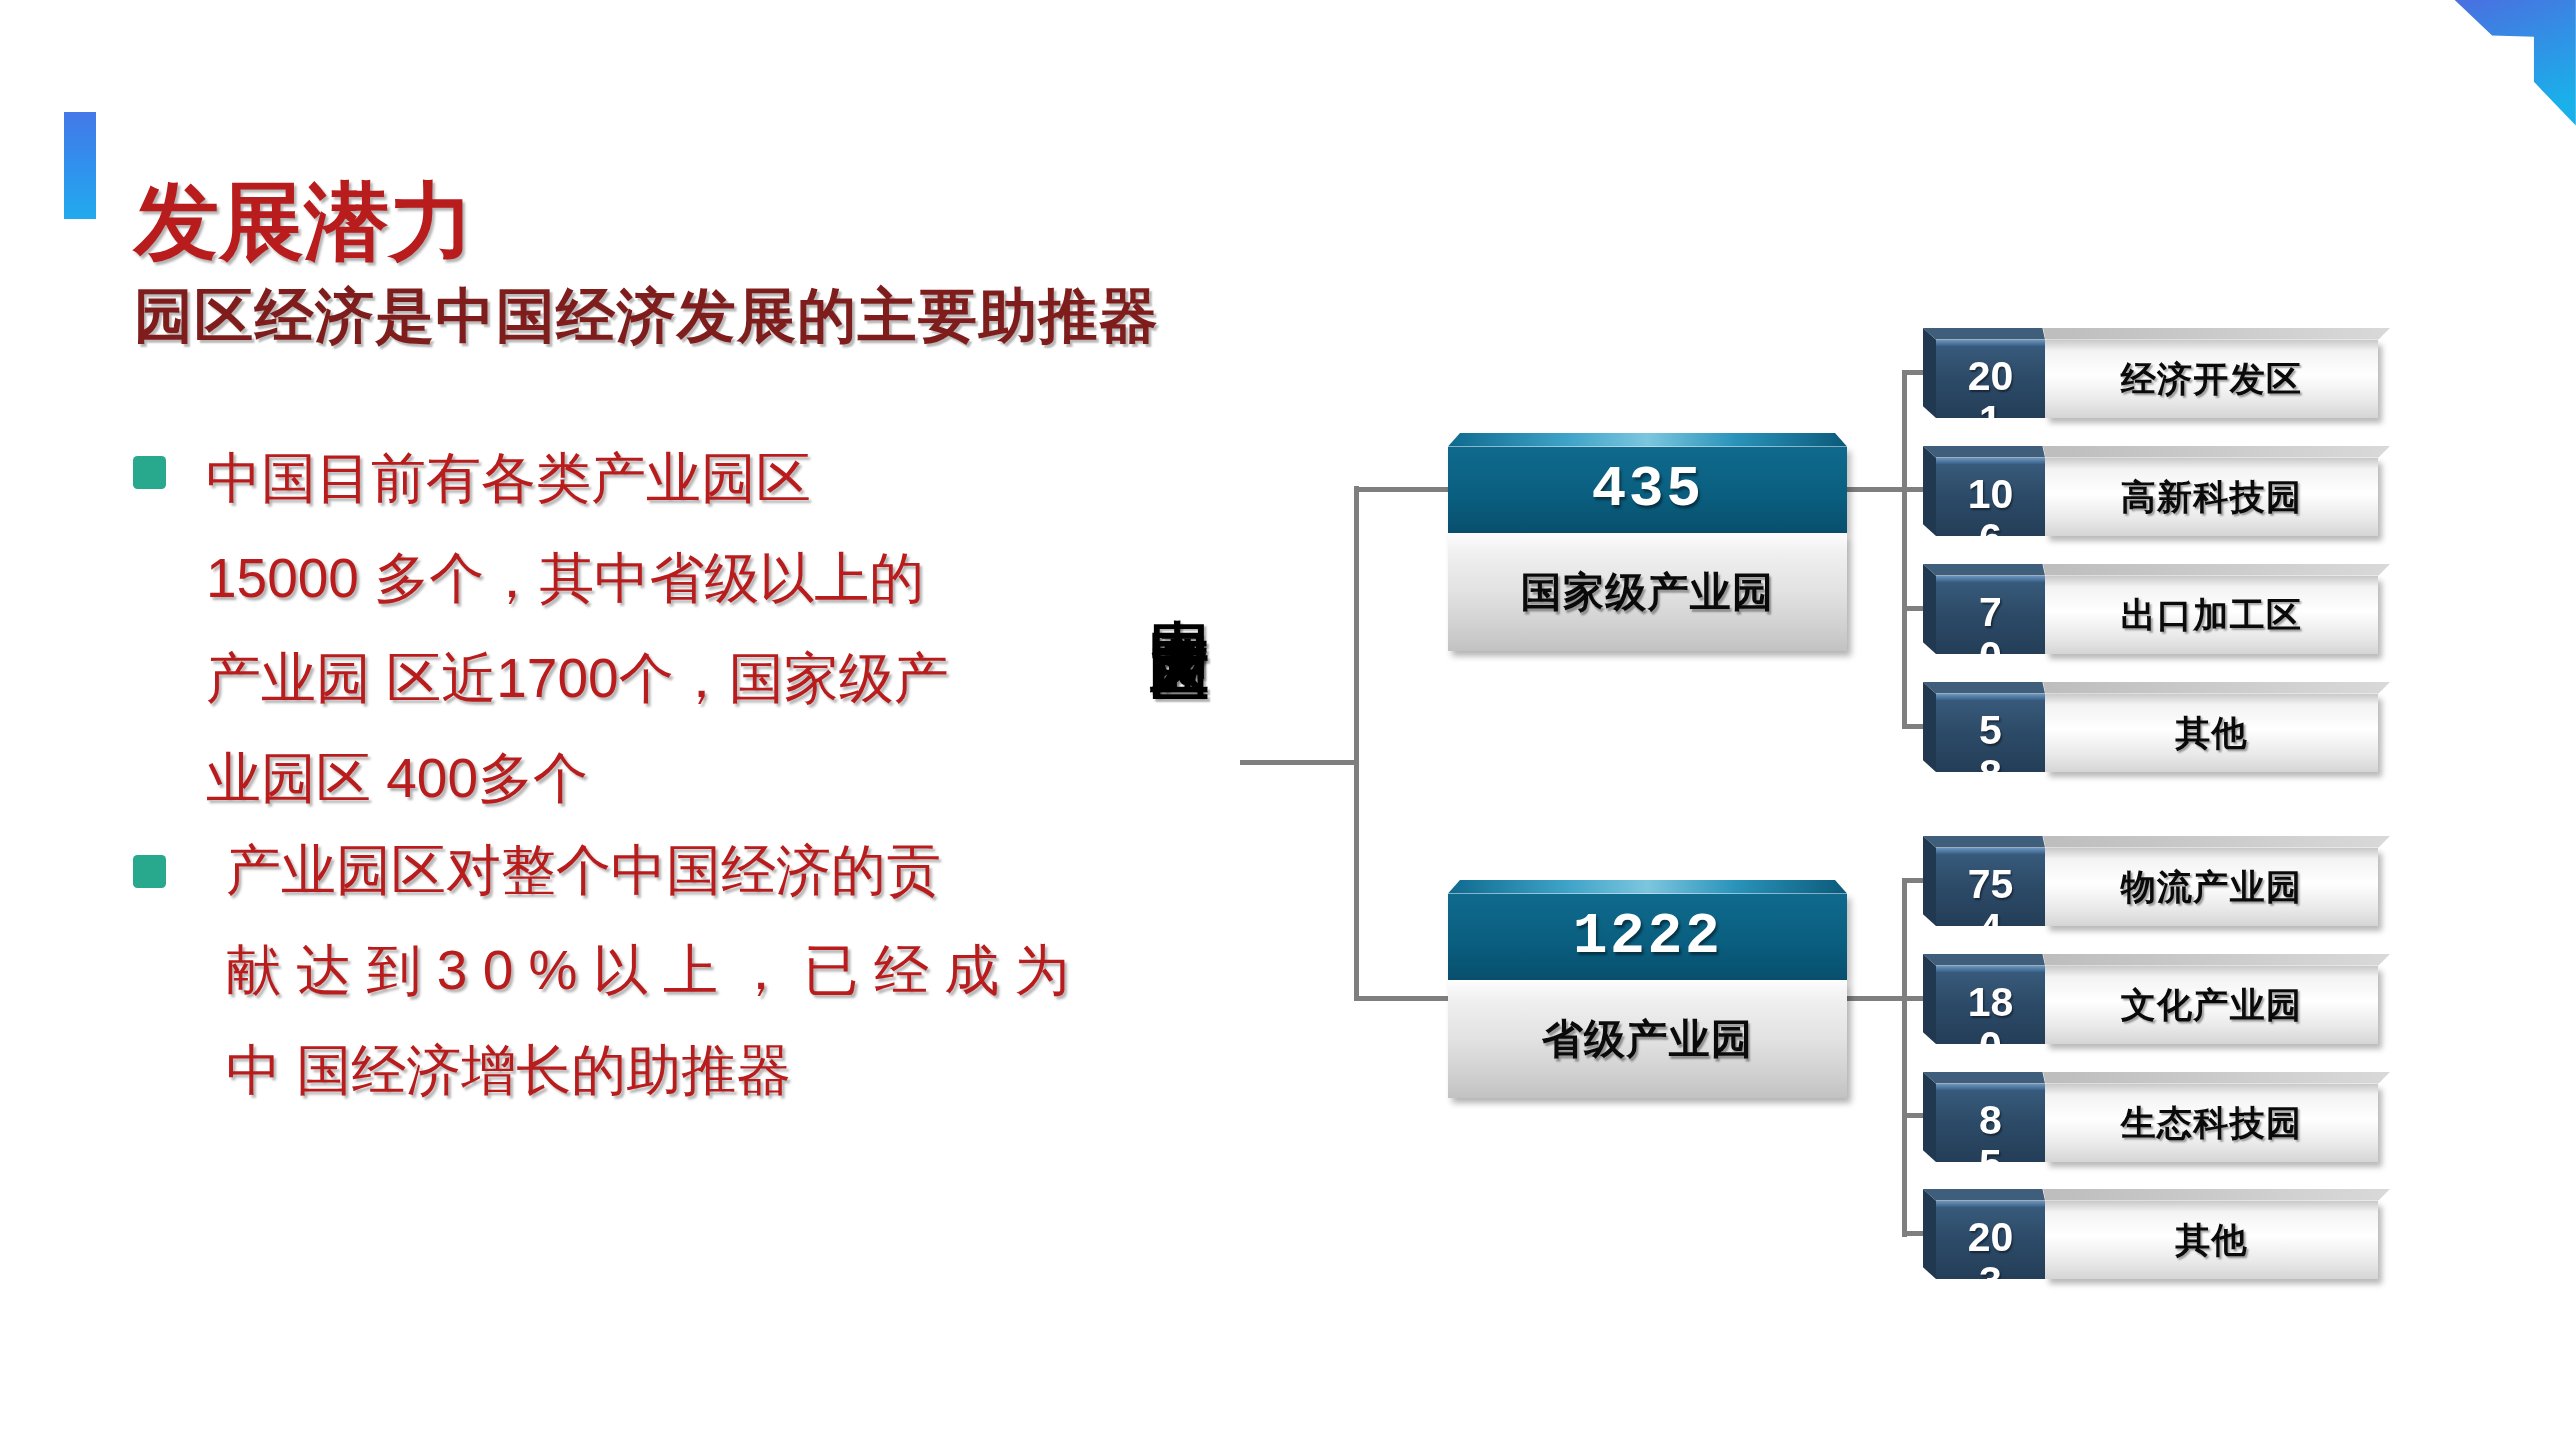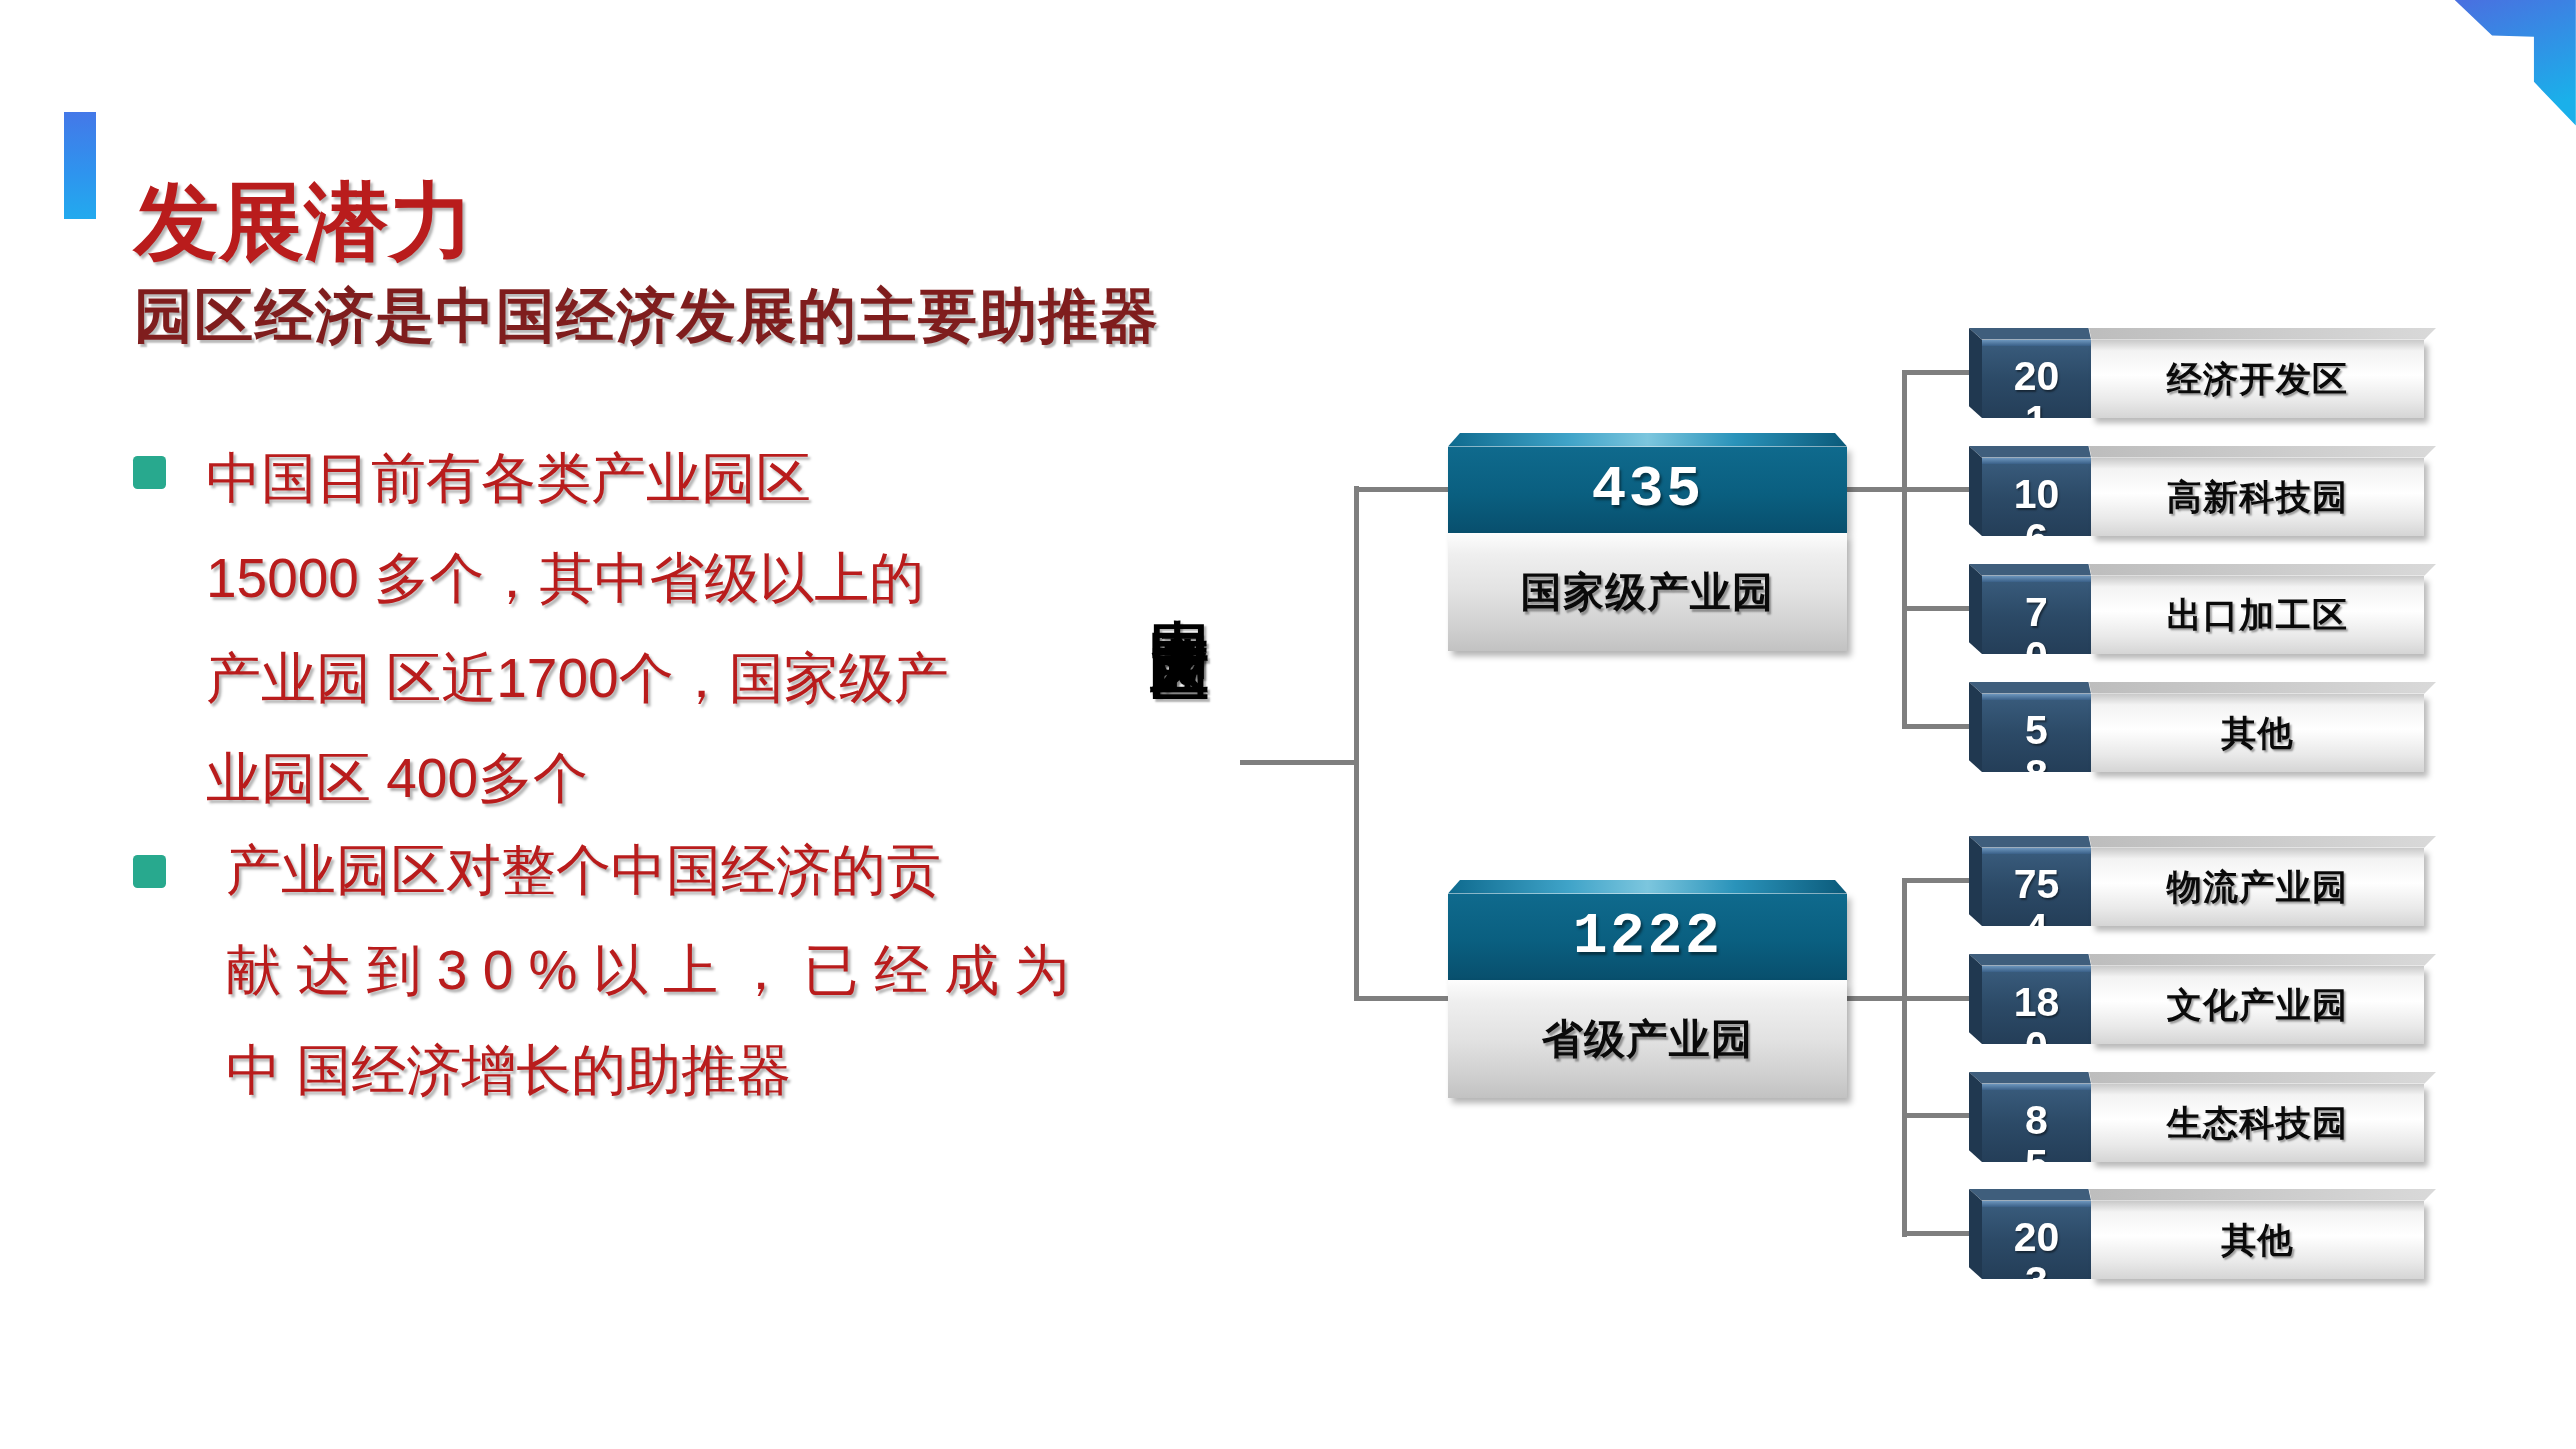--- a/index.html
+++ b/index.html
@@ -70,21 +70,21 @@
     box-shadow:3.9px 5.2px 6.4px rgba(0,0,0,0.30);
     text-align:center;
   }
   .main-box .mbody .lbl{
     display:block;line-height:118px;font-size:41px;font-weight:bold;color:#0a0a0a;
     text-shadow:1.9px 2.6px 1.9px rgba(0,0,0,0.35);letter-spacing:1.3px;
   }
   .main-box.g1{top:433px;}
   .main-box.g2{top:880px;}
   
-  .sub-box{position:absolute;left:1969px;width:467px;height:80px;}
+  .sub-box{position:absolute;left:1923px;width:467px;height:80px;}
   .sub-box .face-top-navy{
     position:absolute;left:0;top:0;width:122px;height:11.6px;background:#3f5e7c;
     clip-path:polygon(10.5% 100%,100% 100%,97.9% 0,0 0);
   }
   .sub-box .face-top-gray{
     position:absolute;left:120px;top:0;width:347px;height:11.6px;
     background:linear-gradient(90deg,#bdbdbd 0%,#d9d9d9 100%);
     clip-path:polygon(0.7% 100%,96.7% 100%,100% 0,0 0);
   }
   .sub-box .face-left{

